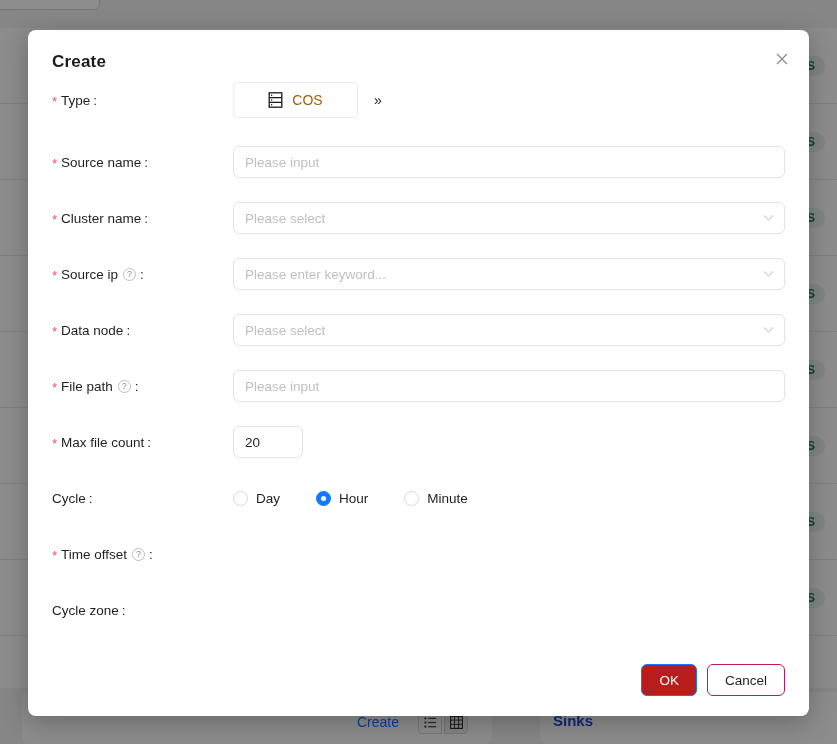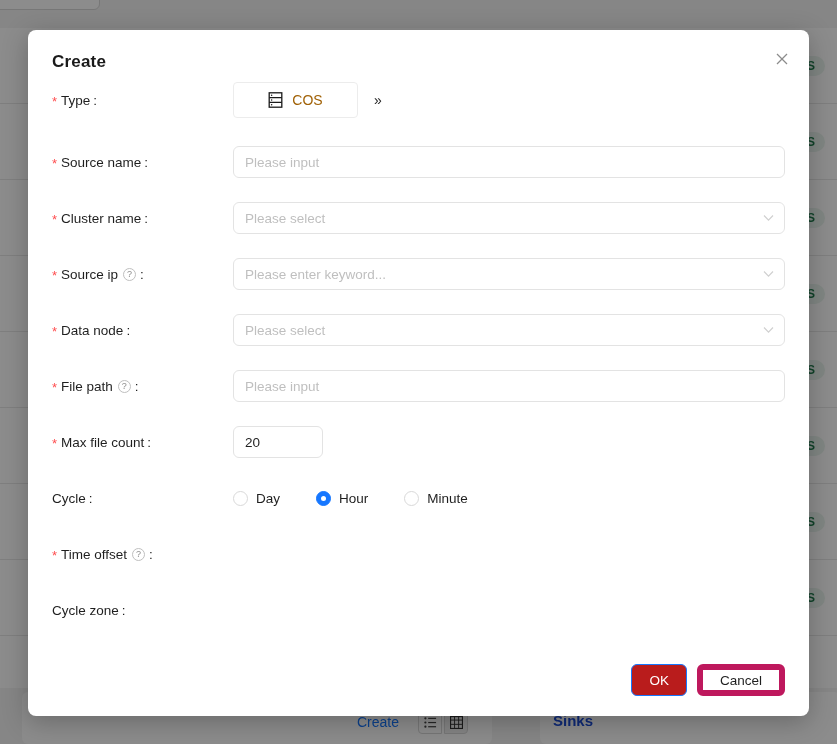--- a/index.html
+++ b/index.html
@@ -142,21 +142,21 @@
     height: 32px;
     border: 1px solid #e3e3e3;
     border-radius: 6px;
     background: #ffffff;
     font-size: 13.5px; color: #1f1f1f;
     padding: 0 11px;
     display: flex; align-items: center;
     position: relative;
     font-family: "Liberation Sans", sans-serif;
   }
-  .input.narrow { width: 90px; }
+  .input.narrow { width: 70px; }
   .placeholder { color: #bfbfbf; }
   .select .chev {
     position: absolute; right: 10px; top: 50%;
     transform: translateY(-50%);
     color: #d0d0d0; font-size: 11px; line-height: 1;
   }
 
   .type-btn {
     width: 125px; height: 36px;
     border: 1px solid #ececec; border-radius: 4px;
@@ -197,21 +197,21 @@
     display: flex; align-items: center; gap: 10px;
   }
   .btn {
     height: 32px; padding: 0 17px;
     border-radius: 6px; font-size: 13.5px;
     display: flex; align-items: center; justify-content: center;
     cursor: pointer;
     font-family: "Liberation Sans", sans-serif;
   }
   .btn-primary { background: #b91c1c; color: #ffffff; border: 1px solid #1677ff; }
-  .btn-default { background: #ffffff; color: #1f1f1f; border: 6px solid #be185d; }
+  .btn-default { background: #ffffff; color: #1f1f1f; border: 1px solid #be185d; }
 
   svg { display: block; }
 </style>
 </head>
 <body>
 
 <div id="page-root">
 
   <div class="bg-layer">
     <div class="bg-topcard"></div>

